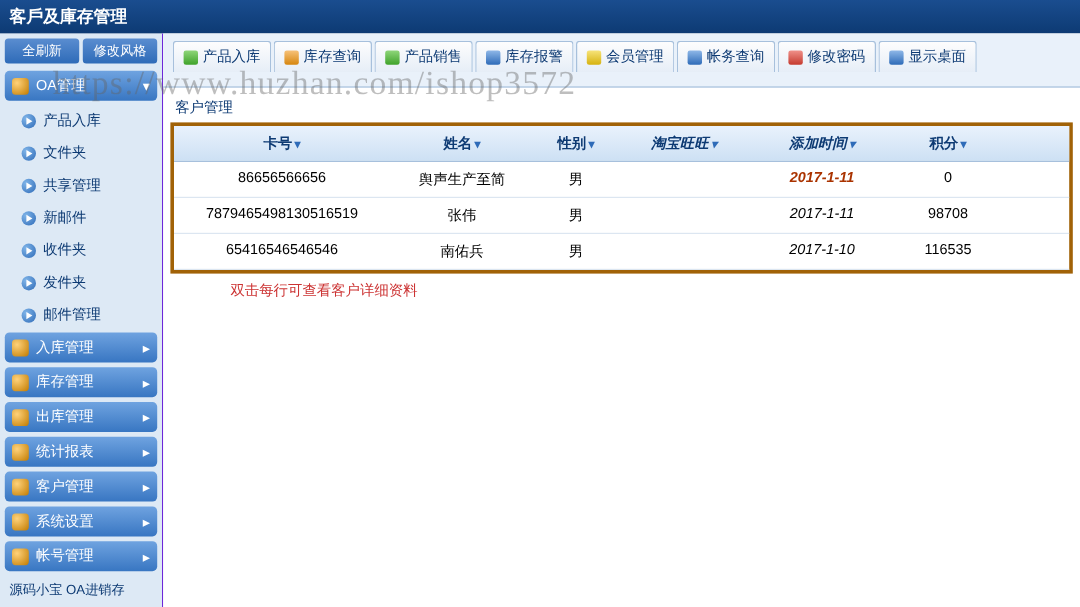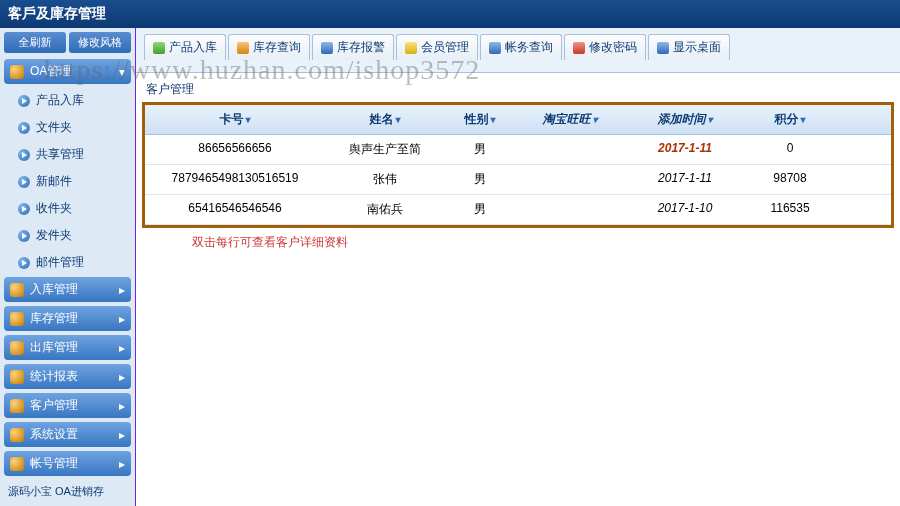--- a/index.html
+++ b/index.html
@@ -138,20 +138,24 @@
 
   <div class="main">
     <div class="tabbar">
       <div class="tab">
           <span class="ti ti-green"></span>
           <span>产品入库</span>
         </div>
       <div class="tab">
           <span class="ti ti-orange"></span>
           <span>库存查询</span>
+        </div>
+      <div class="tab">
+          <span class="ti ti-green"></span>
+          <span>产品销售</span>
         </div>
       <div class="tab">
           <span class="ti ti-blue"></span>
           <span>库存报警</span>
         </div>
       <div class="tab">
           <span class="ti ti-yellow"></span>
           <span>会员管理</span>
         </div>
       <div class="tab">

